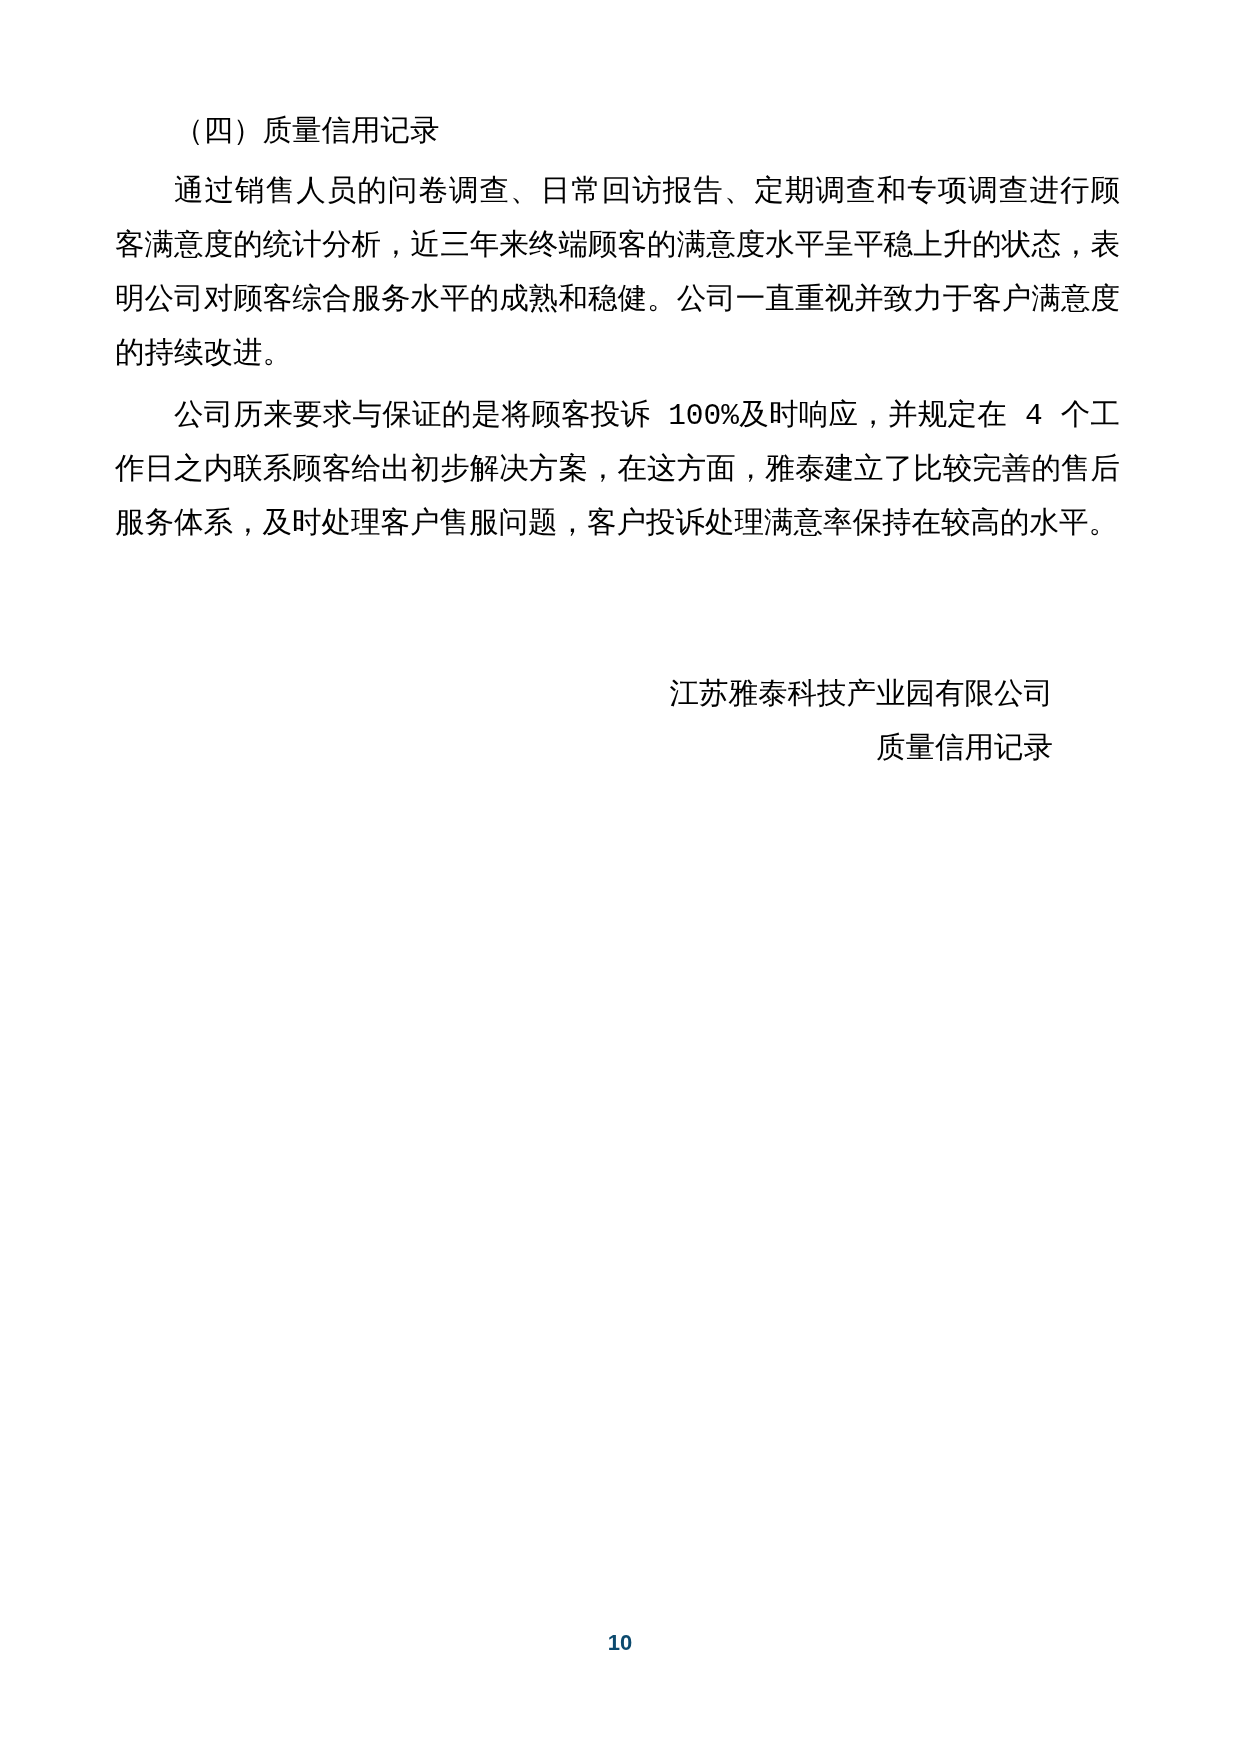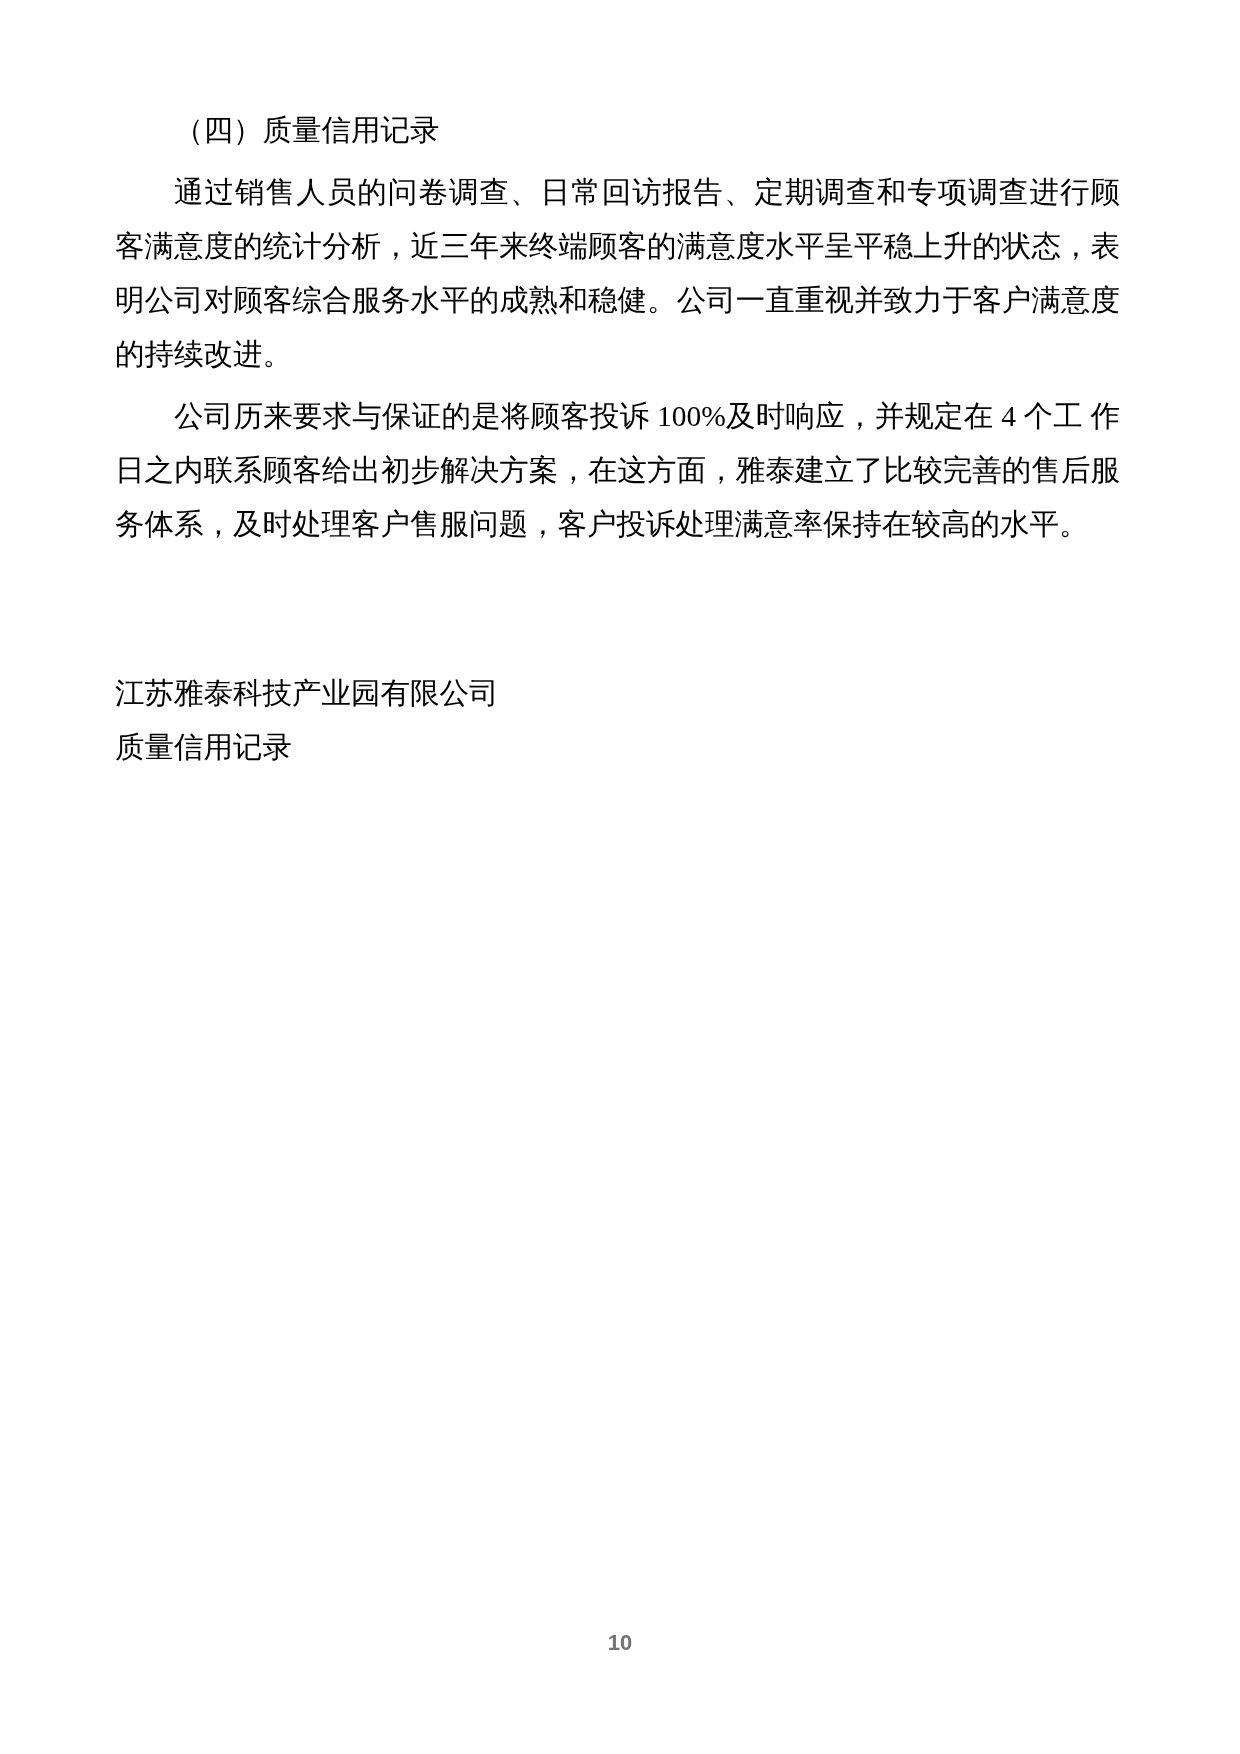--- a/index.html
+++ b/index.html
@@ -31,39 +31,41 @@
     font-weight: normal;
     white-space: pre-wrap;
   }
   .doc-para {
     font-size: 29.5px;
     line-height: 54px;
     margin: 0 0 8px 0;
     text-indent: 59px;
     text-align: justify;
     white-space: pre-wrap;
+    font-family: Liberation Mono, monospace;
   }
   .signature {
     margin-top: 115px;
     padding-right: 67px;
+    text-align: right;
   }
   .sig-line {
     font-size: 29.5px;
     line-height: 54px;
   }
   .page-number {
     position: absolute;
     top: 1630px;
     left: 0;
     width: 100%;
     text-align: center;
     font-family: "Liberation Sans", "DejaVu Sans", sans-serif;
     font-size: 22px;
     font-weight: bold;
-    color: #737373;
+    color: #0c4a6e;
   }
 </style>
 </head>
 <body>
 
 <div class="page">
   <div class="content">
 
     <div class="doc-heading">（四）质量信用记录</div>
 

